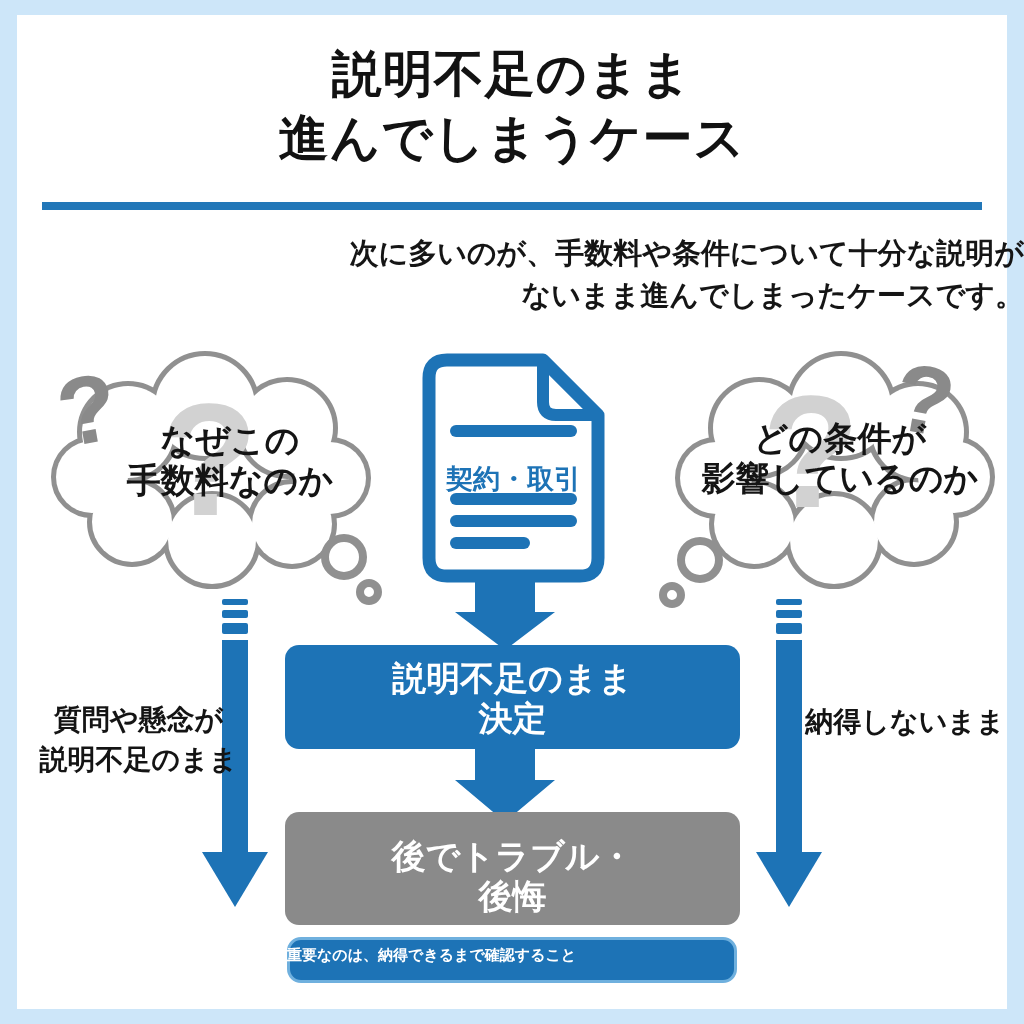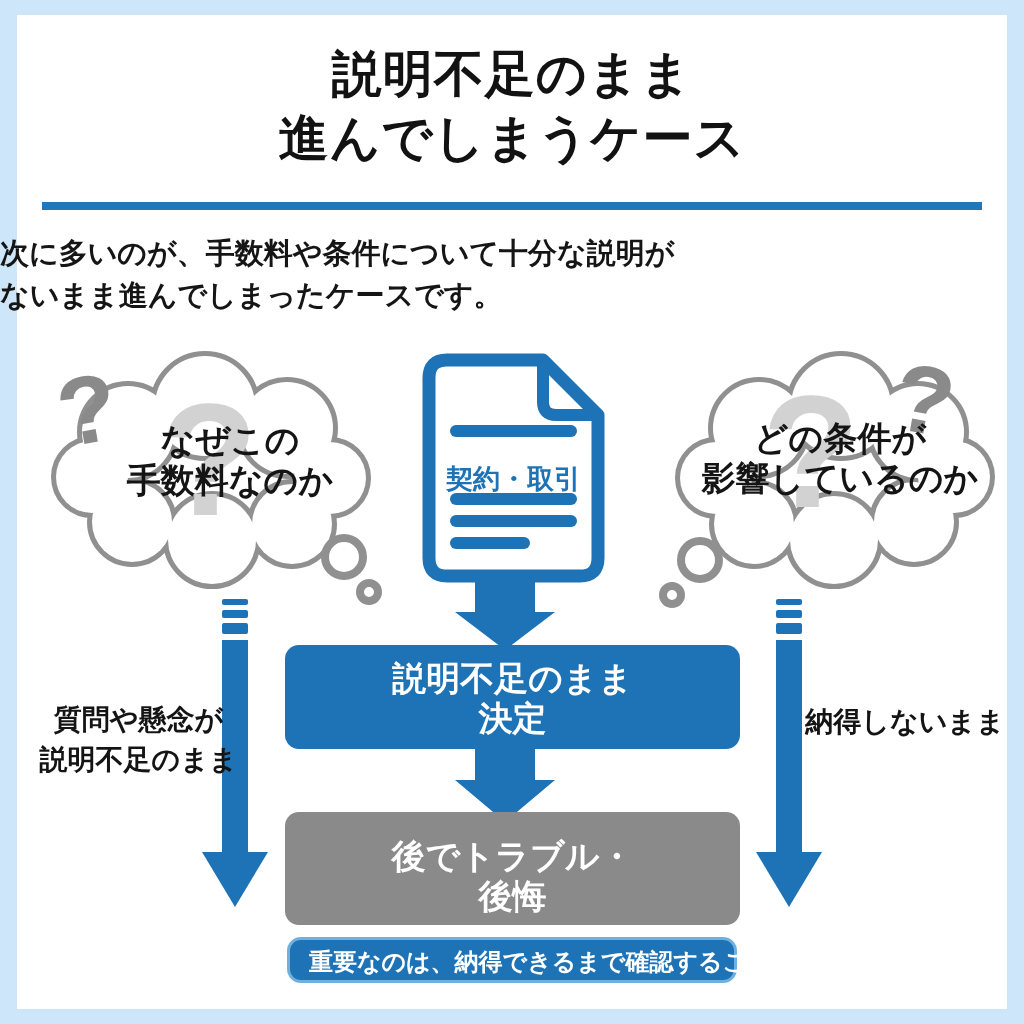--- a/index.html
+++ b/index.html
@@ -17,21 +17,21 @@
 
   .title{
     left:0;top:42px;width:1024px;text-align:center;
     font-size:50px;font-weight:900;color:#121212;line-height:64px;
     letter-spacing:1px;
   }
   .divider{
     left:42px;top:202px;width:940px;height:8px;background:#2277b8;
   }
   .intro{
-    left:0;top:232px;width:1024px;text-align:left;
+    left:0;top:232px;width:1024px;text-align:right;
     font-size:29px;font-weight:800;color:#151515;line-height:42px;
   }
 
   svg.layer{position:absolute;left:0;top:0;width:1024px;height:1024px;pointer-events:none;}
 
   .qmark{font-weight:900;color:#8a8a8a;line-height:1;}
   .q-outer-left{left:58px;top:362px;font-size:96px;transform:rotate(-10deg);}
   .q-outer-right{left:895px;top:352px;font-size:96px;transform:rotate(10deg);}
   .q-water{color:#d2d2d2;font-size:160px;font-weight:900;line-height:1;}
   .q-water-left{left:160px;top:380px;}
@@ -60,22 +60,22 @@
   }
   .result-text{
     left:330px;top:836px;width:365px;text-align:center;
     font-size:34px;font-weight:800;color:#ffffff;line-height:40px;
   }
   .footer-bar{
     left:287px;top:937px;width:450px;height:46px;background:#1d73b6;
     border:3px solid #6fb0de;border-radius:14px;box-sizing:border-box;
   }
   .footer-text{
-    left:303px;top:946px;width:450px;text-align:center;
-    font-size:24px;font-weight:800;color:#ffffff;
+    left:287px;top:946px;width:450px;text-align:left;
+    font-size:15px;font-weight:800;color:#ffffff;
   }
 
   .side-note{
     font-size:28px;font-weight:800;color:#141414;line-height:40px;text-align:center;
   }
   .note-left{left:36px;top:700px;width:205px;}
   .note-right{left:795px;top:702px;width:220px;}
 </style>
 </head>
 <body>

